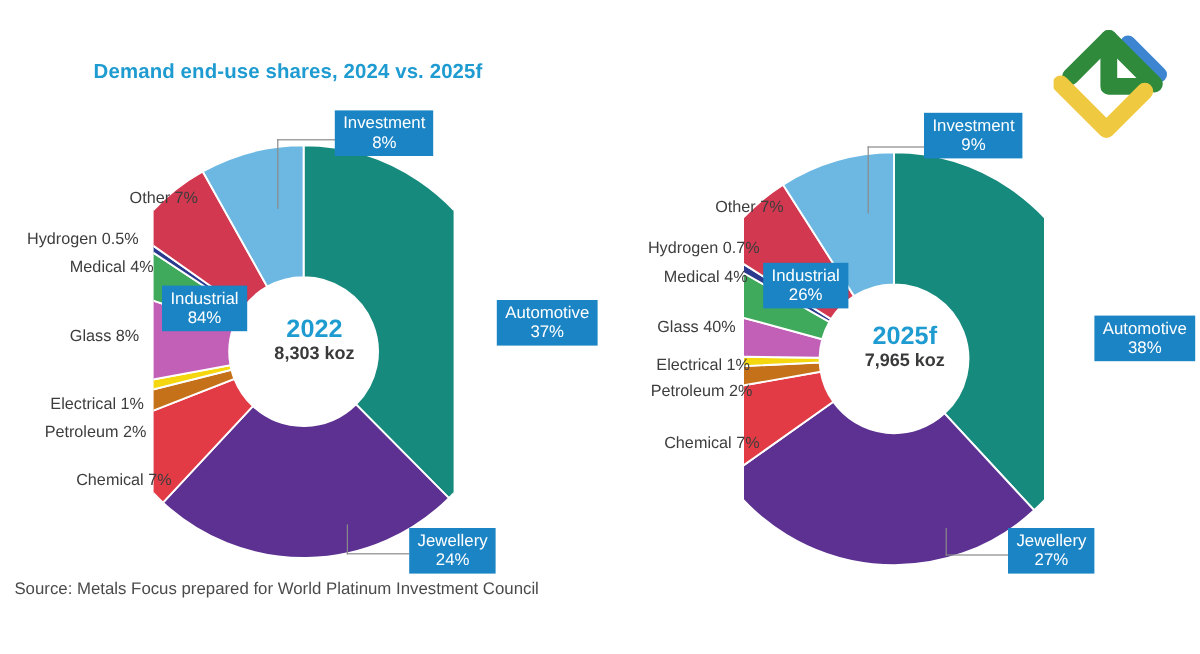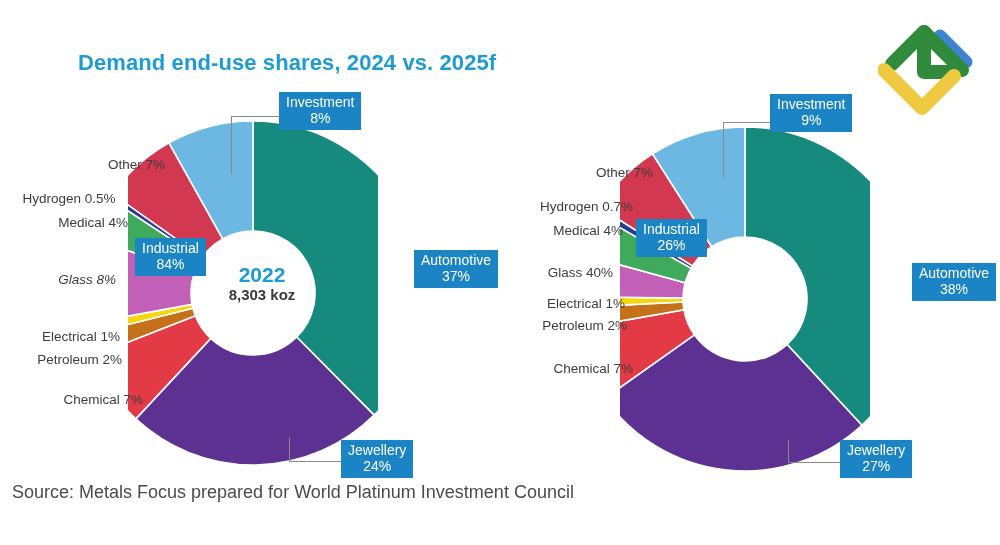--- a/index.html
+++ b/index.html
@@ -8,31 +8,31 @@
     background:#ffffff;
     font-family:"Liberation Sans", sans-serif;
     overflow:hidden;
     position:relative;
   }
   #stage{position:absolute;left:0;top:0;width:1000px;height:545px;}
 
   .chart-title{
     position:absolute;
     left:78px; top:50px;
-    font-size:22px;
+    font-size:17px;
     font-weight:bold;
     color:#1e9bd0;
     letter-spacing:0.1px;
     white-space:nowrap;
   }
 
   .source-note{
     position:absolute;
     left:12px; top:482px;
-    font-size:18px;
+    font-size:14px;
     color:#4b4b4b;
     white-space:nowrap;
   }
 
   .donut-wrap{position:absolute;}
   .donut-svg{display:block;}
 
   .center-label{
     position:absolute;
     text-align:center;
@@ -126,40 +126,44 @@
     <span>24%</span>
   </div>
   <div class="badge" style="left:135px;top:238px;">
     <span>Industrial</span>
     <span>84%</span>
   </div>
 
   <div class="outside-label" style="left:0px;top:157px;width:165px;">Other 7%</div>
   <div class="outside-label" style="left:0px;top:191px;width:138px;text-align:center;">Hydrogen 0.5%</div>
   <div class="outside-label" style="left:0px;top:215px;width:128px;">Medical 4%</div>
-  <div class="outside-label" style="left:0px;top:272px;width:116px;font-style:italic;">Glass 8%</div>
+  <div class="outside-label" style="left:0px;top:272px;width:116px;">Glass 8%</div>
   <div class="outside-label" style="left:0px;top:329px;width:120px;">Electrical 1%</div>
   <div class="outside-label" style="left:0px;top:352px;width:122px;">Petroleum 2%</div>
   <div class="outside-label" style="left:0px;top:392px;width:143px;">Chemical 7%</div>
 
   <div class="donut-wrap" style="left:620px;top:124px;width:250px;height:350px;">
     <svg class="donut-svg" id="svg-2025" width="250" height="350" viewBox="0 0 250 350">
         <path d="M 125.00000000000001 3 A 172 172 0 0 1 241.8382745062813 301.2252653409564 L 167.11612220575256 220.4998049484843 A 62 62 0 0 0 125 113 Z" fill="#178a7e" stroke="#ffffff" stroke-width="1.6"></path>
         <path d="M 241.8382745062813 301.2252653409564 A 172 172 0 0 1 -15.382798840737337 274.38143584010584 L 74.39689809229236 210.82354082608467 A 62 62 0 0 0 167.11612220575256 220.4998049484843 Z" fill="#5c3191" stroke="#ffffff" stroke-width="1.6"></path>
         <path d="M -15.382798840737337 274.38143584010584 A 172 172 0 0 1 -44.37646604560629 204.92678983622494 L 63.94569247193262 185.7875637781741 A 62 62 0 0 0 74.39689809229236 210.82354082608467 Z" fill="#e23b45" stroke="#ffffff" stroke-width="1.6"></path>
         <path d="M -44.37646604560629 204.92678983622494 A 172 172 0 0 1 -46.79489089393553 183.39734855420357 L 63.07393467776742 178.02695122302688 A 62 62 0 0 0 63.94569247193262 185.7875637781741 Z" fill="#c5711a" stroke="#ffffff" stroke-width="1.6"></path>
         <path d="M -46.79489089393553 183.39734855420357 A 172 172 0 0 1 -46.982708780225266 172.56117228648066 L 63.00623288154671 174.12088768466162 A 62 62 0 0 0 63.07393467776742 178.02695122302688 Z" fill="#f5d710" stroke="#ffffff" stroke-width="1.6"></path>
         <path d="M -46.982708780225266 172.56117228648066 A 172 172 0 0 1 -40.9388649337524 129.7419277421378 L 65.1848277564381 158.68604372100316 A 62 62 0 0 0 63.00623288154671 174.12088768466162 Z" fill="#c260b8" stroke="#ffffff" stroke-width="1.6"></path>
         <path d="M -40.9388649337524 129.7419277421378 A 172 172 0 0 1 -24.40596310796417 89.78346294420518 L 71.1443621355013 144.28241106128326 A 62 62 0 0 0 65.1848277564381 158.68604372100316 Z" fill="#3fa95c" stroke="#ffffff" stroke-width="1.6"></path>
         <path d="M -24.40596310796417 89.78346294420518 A 172 172 0 0 1 -20.502529359228078 83.2775166599433 L 72.5514138356271 141.93724437742142 A 62 62 0 0 0 71.1443621355013 144.28241106128326 Z" fill="#2b3a8f" stroke="#ffffff" stroke-width="1.6"></path>
         <path d="M -20.502529359228078 83.2775166599433 A 172 172 0 0 1 32.590816080504 29.932626937230452 L 91.68971277320493 122.70827250062958 A 62 62 0 0 0 72.5514138356271 141.93724437742142 Z" fill="#d2384f" stroke="#ffffff" stroke-width="1.6"></path>
         <path d="M 32.590816080504 29.932626937230452 A 172 172 0 0 1 124.99999999999997 3 L 124.99999999999999 113 A 62 62 0 0 0 91.68971277320493 122.70827250062958 Z" fill="#6cb8e2" stroke="#ffffff" stroke-width="1.6"></path>
         <circle cx="125" cy="175" r="60" fill="#ffffff"></circle>
       </svg>
   </div>
+  <div class="center-label" style="left:684px;top:269px;width:140px;">
+    <span class="center-year">2025f</span>
+    <span class="center-vol">7,965 koz</span>
+  </div>
 
   <div class="leader" style="left:723px;top:122px;width:1px;height:56px;border-left-width:1px;"></div>
   <div class="leader" style="left:723px;top:122px;width:48px;height:1px;border-top-width:1px;"></div>
   <div class="leader" style="left:788px;top:440px;width:1px;height:23px;border-left-width:1px;"></div>
   <div class="leader" style="left:788px;top:462px;width:52px;height:1px;border-top-width:1px;"></div>
 
   <div class="badge" style="left:770px;top:94px;">
     <span>Investment</span>
     <span>9%</span>
   </div>

